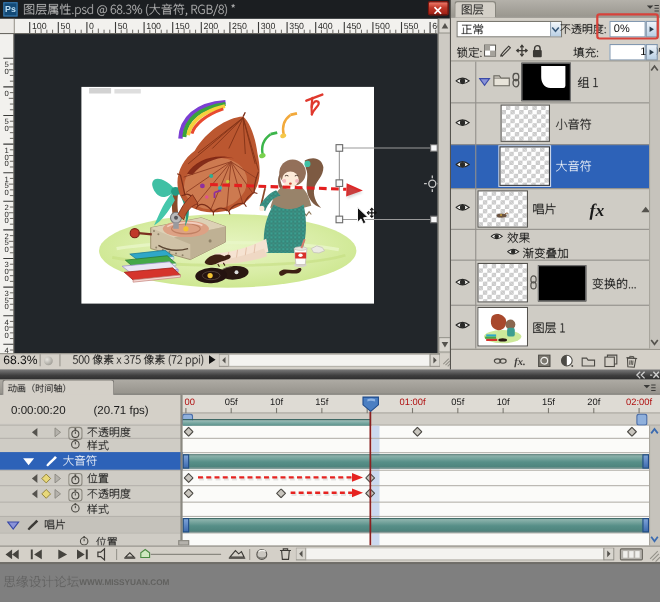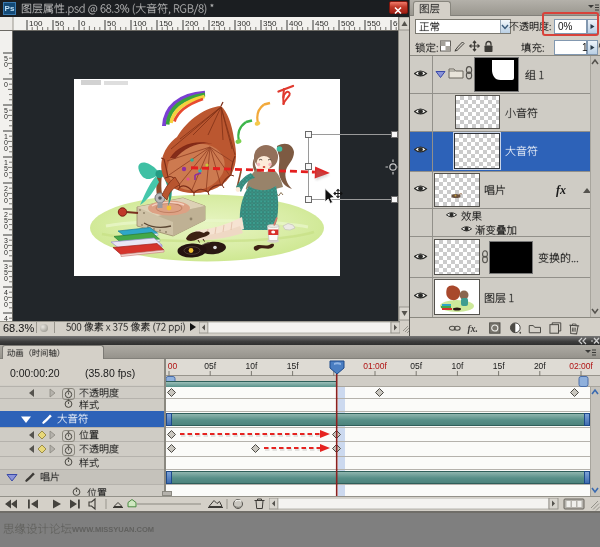--- a/index.html
+++ b/index.html
@@ -721,21 +721,21 @@
     <ellipse cx="22" cy="23" rx="4.5" ry="2" fill="#6a5240"></ellipse>
     <circle cx="21.5" cy="22.5" r="0.9" fill="#c8a038"></circle>
     <path d="M25,21.5 q2,-1.5 3,-0.5" stroke="#8a5a30" stroke-width="0.8" fill="none"></path>
   </svg>
 <svg style="position:absolute;left:479px;top:177px" width="80" height="20">
     <g fill="#111" stroke="#111" stroke-width="28">
       <use href="#g5531" transform="translate(5.0,17) scale(0.01100,-0.01100)"></use>
       <use href="#g7247" transform="translate(16.0,17) scale(0.01100,-0.01100)"></use>
     </g>
   </svg>
-<div style="position:absolute;left:556px;top:183px;font-size:12px;font-style:italic;font-weight:bold;color:#1a1a1a;font-family:'Liberation Serif'">fx</div>
+<div style="position:absolute;left:536px;top:183px;font-size:16px;font-style:italic;font-weight:bold;color:#1a1a1a;font-family:'Liberation Serif'">fx</div>
 <svg style="position:absolute;left:582px;top:187px" width="10" height="8">
     <path d="M5,1 L9,6 H1 Z" fill="#55534e"></path>
   </svg>
 <svg style="position:absolute;left:446px;top:211px" width="12" height="8">
     <use href="#eye" transform="scale(0.85)"></use>
   </svg>
 <svg style="position:absolute;left:458px;top:203px" width="80" height="20">
     <g fill="#111" stroke="#111" stroke-width="28">
       <use href="#g6548" transform="translate(3.0,17) scale(0.01050,-0.01050)"></use>
       <use href="#g679C" transform="translate(13.5,17) scale(0.01050,-0.01050)"></use>
@@ -840,21 +840,21 @@
       <use href="#g8F74" transform="translate(46.5,11) scale(0.00830,-0.00830)"></use>
       <use href="#gFF09" transform="translate(54.8,11) scale(0.00830,-0.00830)"></use>
     </g>
   </svg>
 <svg style="position:absolute;left:585px;top:348px" width="12" height="10">
     <path d="M0,2 L3,5 L6,2" fill="#3a3a38"></path>
     <path d="M7,2 H11 M7,4.5 H11 M7,7 H11" stroke="#3a3a38" stroke-width="1"></path>
   </svg>
 <div style="position:absolute;left:0;top:359px;width:600px;height:137px;background:#d4d0c8"></div>
 <div style="position:absolute;left:10px;top:367px;font-size:10.5px;color:#1a1a1a">0:00:00:20</div>
-<div style="position:absolute;left:85px;top:367px;font-size:10.5px;color:#1a1a1a">(35.80 fps)</div>
+<div style="position:absolute;left:85px;top:367px;font-size:10.5px;color:#1a1a1a">(20.71 fps)</div>
 <div style="position:absolute;left:165px;top:359px;width:435px;height:17px;background:#dedbd4;border-bottom:1px solid #98958d"></div>
 <svg style="position:absolute;left:165px;top:359px" width="435" height="17">
     <path d="M4.0,12 V17" stroke="#7a7870" stroke-width="1"></path>
     <text x="2.8" y="9.5" font-size="8.5" fill="#b01212" font-family="Liberation Sans" text-anchor="start">00</text>
     <path d="M45.2,12 V17" stroke="#7a7870" stroke-width="1"></path>
     <text x="45.2" y="9.5" font-size="8.5" fill="#1a1a1a" font-family="Liberation Sans" text-anchor="middle">05f</text>
     <path d="M86.4,12 V17" stroke="#7a7870" stroke-width="1"></path>
     <text x="86.4" y="9.5" font-size="8.5" fill="#1a1a1a" font-family="Liberation Sans" text-anchor="middle">10f</text>
     <path d="M127.6,12 V17" stroke="#7a7870" stroke-width="1"></path>
     <text x="127.6" y="9.5" font-size="8.5" fill="#1a1a1a" font-family="Liberation Sans" text-anchor="middle">15f</text>

